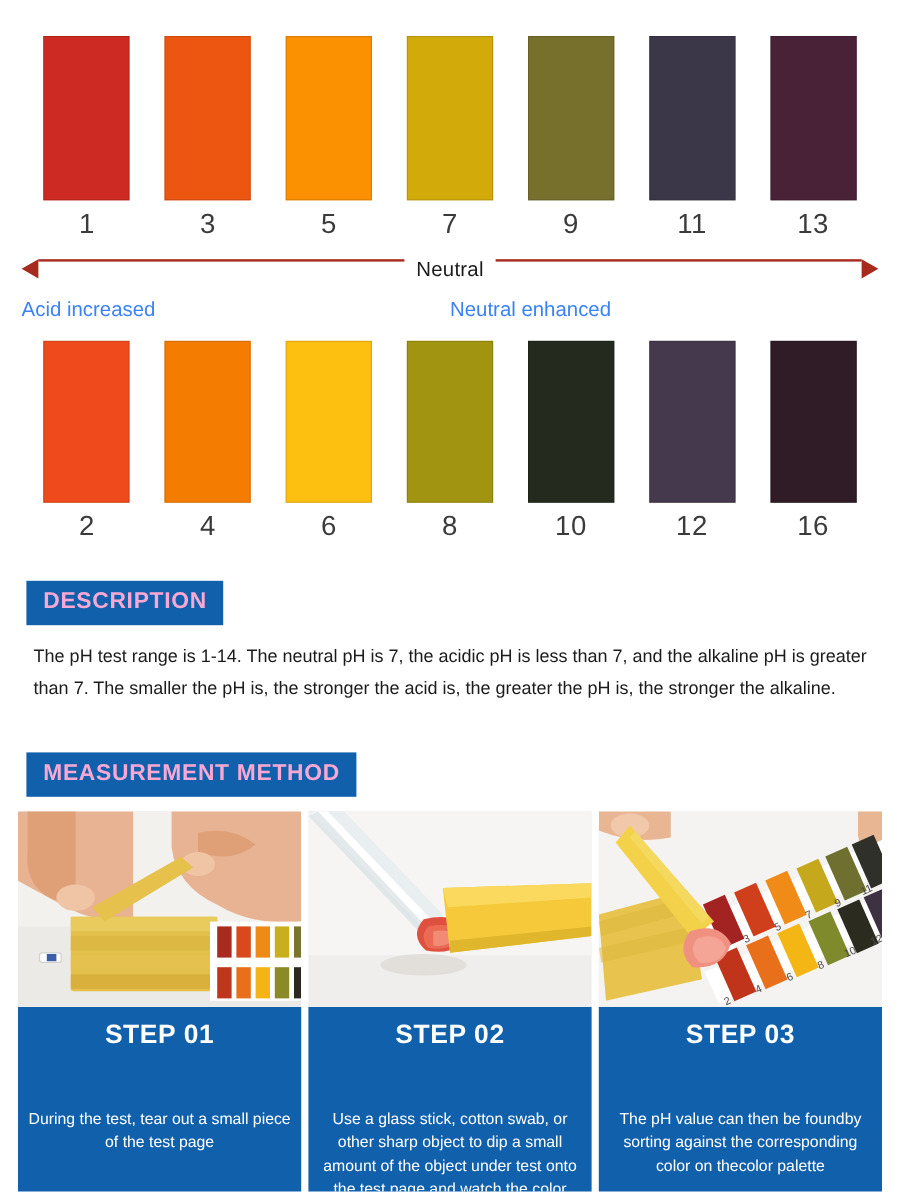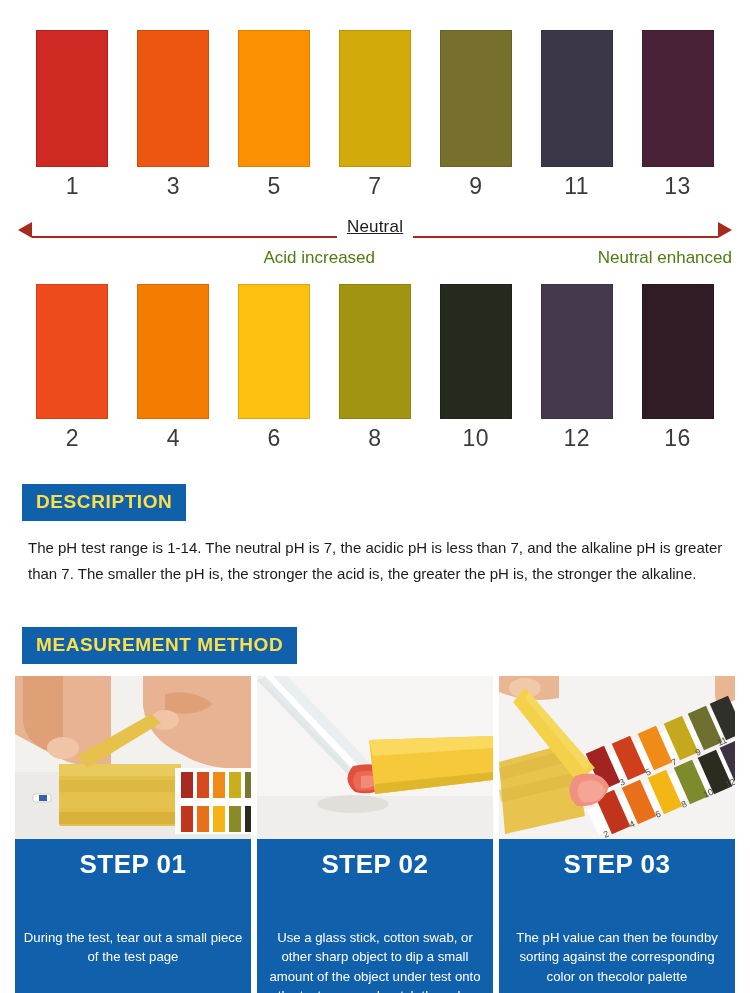--- a/index.html
+++ b/index.html
@@ -28,43 +28,43 @@
     margin-top: 8px;
     font-weight: 400;
     letter-spacing: .5px;
   }
   #row-odd { padding-top: 30px; }
   #row-even { padding-top: 6px; }
 
   
   .scale-block { position: relative; margin: 18px 0 0 0; height: 62px; padding: 0 18px; }
   .scale-line-wrap {
-    position: relative; height: 22px; display: flex; align-items: flex-end; text-decoration: underline;
+    position: relative; height: 22px; display: flex; align-items: flex-start;
   }
   .arrow-head {
     width: 0; height: 0; flex: 0 0 auto;
     border-top: 8px solid transparent;
     border-bottom: 8px solid transparent;
   }
   .arrow-head.left  { border-right: 14px solid #A72A1E; }
   .arrow-head.right { border-left: 14px solid #A72A1E; }
   .arrow-seg { flex: 1 1 auto; height: 2px; background: #A72A1E; }
   .neutral-label {
     flex: 0 0 auto; padding: 0 10px;
     font-size: 17px; color: #1b1b1b; letter-spacing: .2px;
     position: relative; top: -1px;
   }
   .scale-captions { display: flex; margin-top: 10px; }
-  .scale-captions > div { flex: 1 1 0; text-align: right; font-size: 17px; color: #4d7c0f; }
+  .scale-captions > div { flex: 1 1 0; text-align: left; font-size: 17px; color: #3b82f6; }
 
   
   .banner {
     display: inline-block;
     background: #1160AC;
-    color: #fde047;
+    color: #f9a8d4;
     font-size: 19px;
     font-weight: bold;
     letter-spacing: .6px;
     padding: 7px 14px 8px 14px;
     margin-left: 22px;
   }
   .desc-text {
     margin: 14px 22px 0 28px;
     font-size: 15px;
     line-height: 1.72;
@@ -74,21 +74,21 @@
 
   
   .steps { display: flex; gap: 6px; padding: 0 15px; margin-top: 12px; }
   .step-card { flex: 1 1 0; display: flex; flex-direction: column; }
   .step-photo { position: relative; height: 163px; overflow: hidden; background:#f2f1ef; }
   .step-photo svg { display:block; width:100%; height:100%; }
   .step-caption {
     background: #1160AC; color: #fff; text-align: center;
     padding: 10px 8px 14px 8px; flex: 1 1 auto;
   }
-  .step-title { font-size: 26px; font-weight: bold; letter-spacing: .5px; margin-bottom: 6px; }
+  .step-title { font-size: 22px; font-weight: bold; letter-spacing: .5px; margin-bottom: 6px; }
   .step-body { font-size: 13.2px; line-height: 1.48; margin-top: 48px; }
 </style>
 </head>
 <body>
 
 <div class="page">
 
   <div class="swatch-row" id="row-odd">
       <div class="swatch-cell">
         <div class="swatch-chip" style="background: rgb(204, 42, 34);"></div>

